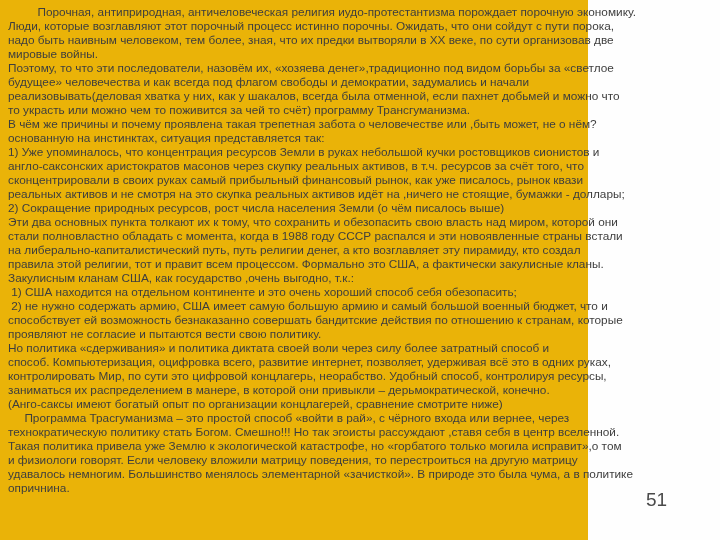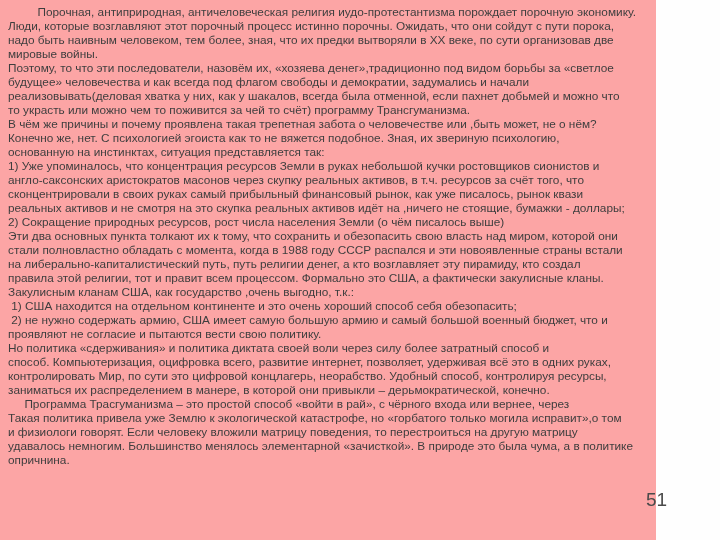--- a/index.html
+++ b/index.html
@@ -11,23 +11,23 @@
     height: 540px;
     background: #fefefe;
     overflow: hidden;
     position: relative;
     font-family: "Liberation Sans", sans-serif;
   }
   .slide {
     position: absolute;
     left: 0;
     top: 0;
-    width: 656px;
+    width: 588px;
     height: 540px;
-    background: #fca5a5;
+    background: #eab308;
   }
   .text-block {
     position: absolute;
     left: 8px;
     top: 5px;
     width: 706px;
     color: #3e3e3e;
     font-size: 11.8px;
     line-height: 14px;
     letter-spacing: 0px;
@@ -52,39 +52,41 @@
   <div class="text-block">
       <div class="textline">         Порочная, антиприродная, античеловеческая религия иудо-протестантизма порождает порочную экономику.</div>
       <div class="textline">Люди, которые возглавляют этот порочный процесс истинно порочны. Ожидать, что они сойдут с пути порока,</div>
       <div class="textline">надо быть наивным человеком, тем более, зная, что их предки вытворяли в XX веке, по сути организовав две</div>
       <div class="textline">мировые войны.</div>
       <div class="textline">Поэтому, то что эти последователи, назовём их, «хозяева денег»,традиционно под видом борьбы за «светлое</div>
       <div class="textline">будущее» человечества и как всегда под флагом свободы и демократии, задумались и начали</div>
       <div class="textline">реализовывать(деловая хватка у них, как у шакалов, всегда была отменной, если пахнет добьмей и можно что</div>
       <div class="textline">то украсть или можно чем то поживится за чей то счёт) программу Трансгуманизма.</div>
       <div class="textline">В чём же причины и почему проявлена такая трепетная забота о человечестве или ,быть может, не о нём?</div>
-      <div class="textline">Конечно же, нет. С психологией эгоиста как то не вяжется подобное. Зная, их звериную психологию,</div>
       <div class="textline">основанную на инстинктах, ситуация представляется так:</div>
       <div class="textline">1) Уже упоминалось, что концентрация ресурсов Земли в руках небольшой кучки ростовщиков сионистов и</div>
       <div class="textline">англо-саксонских аристократов масонов через скупку реальных активов, в т.ч. ресурсов за счёт того, что</div>
       <div class="textline">сконцентрировали в своих руках самый прибыльный финансовый рынок, как уже писалось, рынок квази</div>
       <div class="textline">реальных активов и не смотря на это скупка реальных активов идёт на ,ничего не стоящие, бумажки - доллары;</div>
       <div class="textline">2) Сокращение природных ресурсов, рост числа населения Земли (о чём писалось выше)</div>
       <div class="textline">Эти два основных пункта толкают их к тому, что сохранить и обезопасить свою власть над миром, которой они</div>
       <div class="textline">стали полновластно обладать с момента, когда в 1988 году СССР распался и эти новоявленные страны встали</div>
       <div class="textline">на либерально-капиталистический путь, путь религии денег, а кто возглавляет эту пирамиду, кто создал</div>
       <div class="textline">правила этой религии, тот и правит всем процессом. Формально это США, а фактически закулисные кланы.</div>
       <div class="textline">Закулисным кланам США, как государство ,очень выгодно, т.к.:</div>
       <div class="textline"> 1) США находится на отдельном континенте и это очень хороший способ себя обезопасить;</div>
       <div class="textline"> 2) не нужно содержать армию, США имеет самую большую армию и самый большой военный бюджет, что и</div>
+      <div class="textline">способствует ей возможность безнаказанно совершать бандитские действия по отношению к странам, которые</div>
       <div class="textline">проявляют не согласие и пытаются вести свою политику.</div>
       <div class="textline">Но политика «сдерживания» и политика диктата своей воли через силу более затратный способ и</div>
       <div class="textline">способ. Компьютеризация, оцифровка всего, развитие интернет, позволяет, удерживая всё это в одних руках,</div>
       <div class="textline">контролировать Мир, по сути это цифровой концлагерь, неорабство. Удобный способ, контролируя ресурсы,</div>
       <div class="textline">заниматься их распределением в манере, в которой они привыкли – дерьмократической, конечно.</div>
+      <div class="textline">(Анго-саксы имеют богатый опыт по организации концлагерей, сравнение смотрите ниже)</div>
       <div class="textline">     Программа Трасгуманизма – это простой способ «войти в рай», с чёрного входа или вернее, через</div>
+      <div class="textline">технократическую политику стать Богом. Смешно!!! Но так эгоисты рассуждают ,ставя себя в центр вселенной.</div>
       <div class="textline">Такая политика привела уже Землю к экологической катастрофе, но «горбатого только могила исправит»,о том</div>
       <div class="textline">и физиологи говорят. Если человеку вложили матрицу поведения, то перестроиться на другую матрицу</div>
       <div class="textline">удавалось немногим. Большинство менялось элементарной «зачисткой». В природе это была чума, а в политике</div>
       <div class="textline">опричнина.</div>
     </div>
   <div class="page-number">51</div>
 </div>
 
 </body></html>

